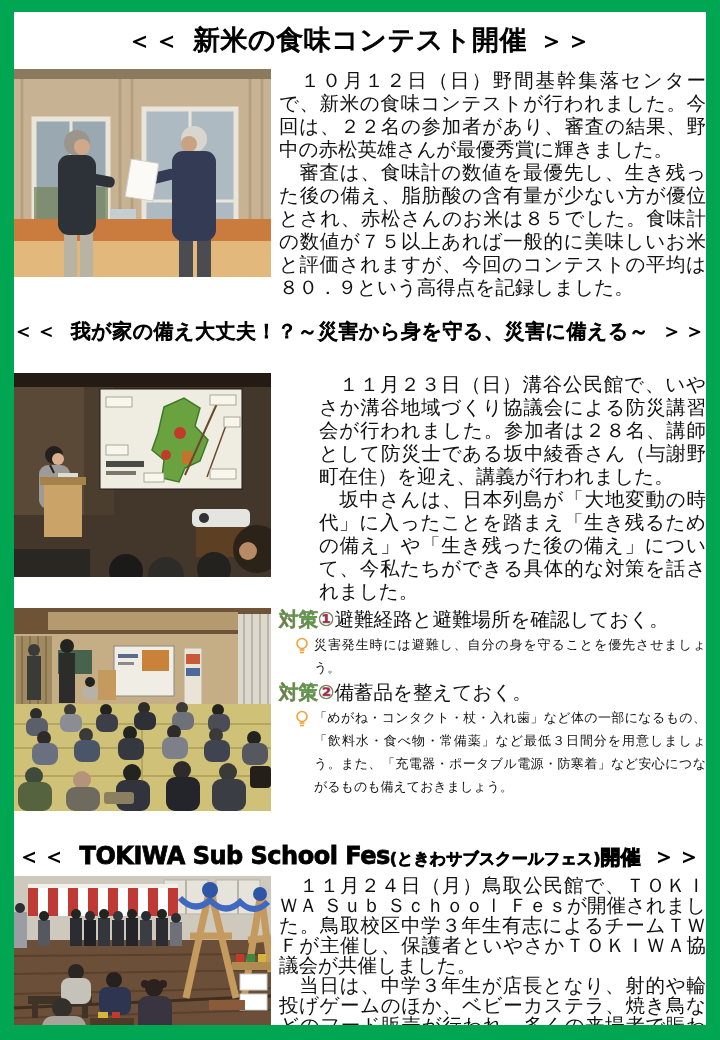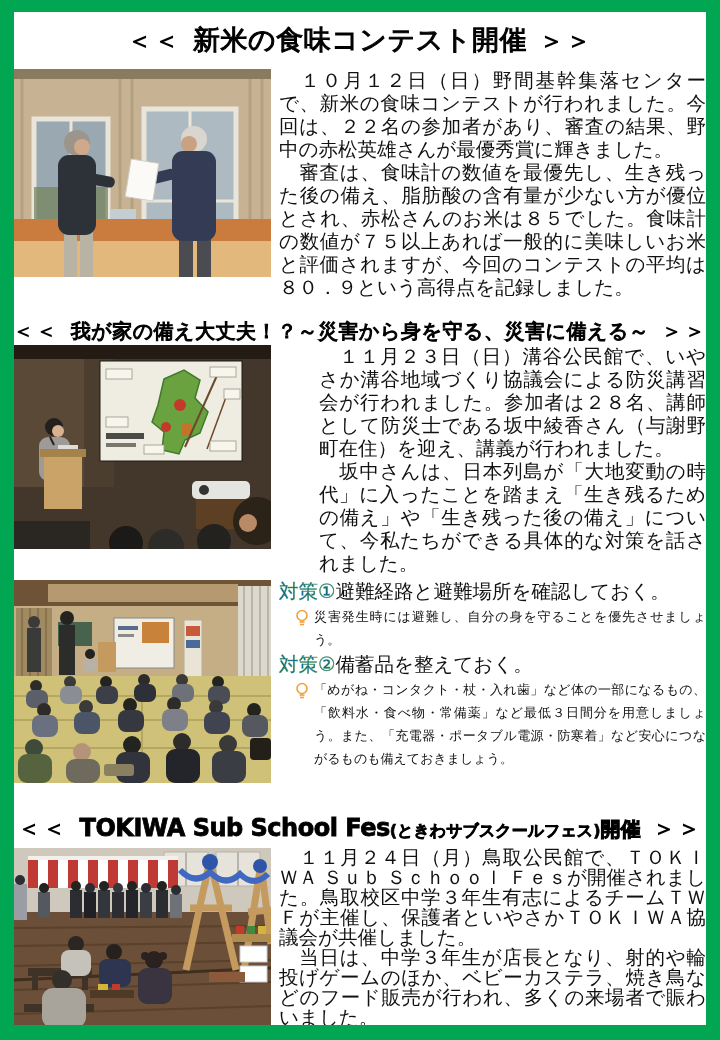--- a/index.html
+++ b/index.html
@@ -22,28 +22,28 @@
   #h3 .hl-suffix{ font-size:20px; font-weight:700; -webkit-text-stroke:1px #000; }
 
   
   .row { display:flex; align-items:flex-start; gap:8px; }
   .photo { flex:0 0 257px; line-height:0; }
   .photo svg { display:block; }
   .coltext { flex:1; }
 
   .body-text p { font-size:19.5px; line-height:23px; text-align:justify; }
   #row1 { margin-top:11px; }
-  #row2a { margin-top:0;gap:48px; }
+  #row2a { margin-top:28px;gap:48px; }
   #row2b { margin-top:5px; }
   #row3 { margin-top:4px; }
   #row3 .body-text p { line-height:20px; }
 
   
   .measure-title-line { font-size:19.5px; line-height:24px; }
-  .measure-label { color:#0369a1; font-weight:400; font-family:"DejaVu Sans","Liberation Sans",sans-serif;
+  .measure-label { color:#be185d; font-weight:700; font-family:"DejaVu Sans","Liberation Sans",sans-serif;
                    -webkit-text-stroke:0.4px #5f9e50; }
   .tip { display:flex; gap:3px; padding-left:16px; margin:1px 0 2px 0; }
   .tip .bulb { flex:0 0 16px; padding-top:4px; }
   .tip p { font-size:13px; line-height:23px; text-align:justify; }
 </style>
 </head>
 <body>
 
 <div class="frame">
   <div class="inner">

